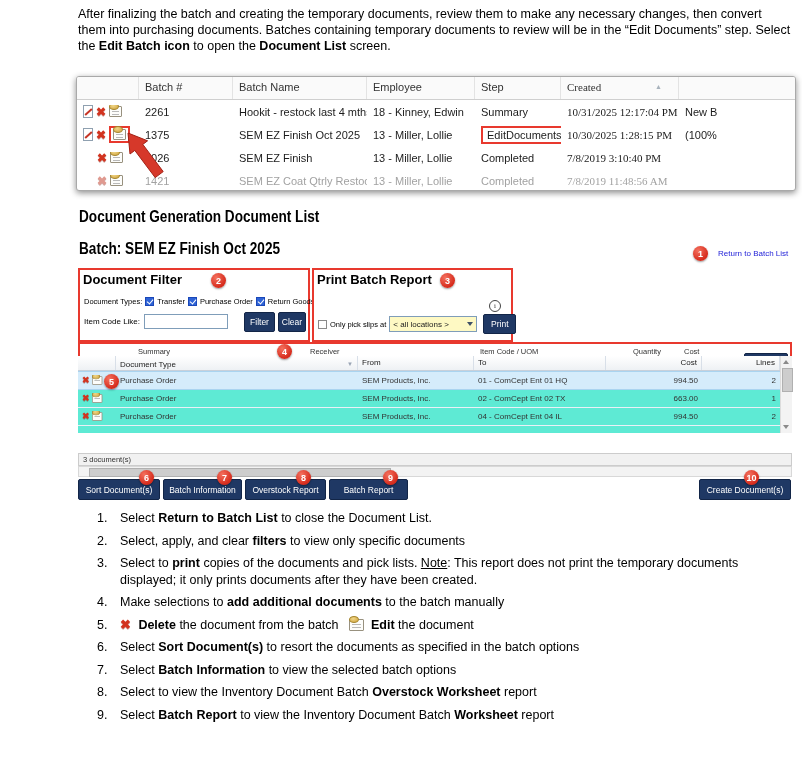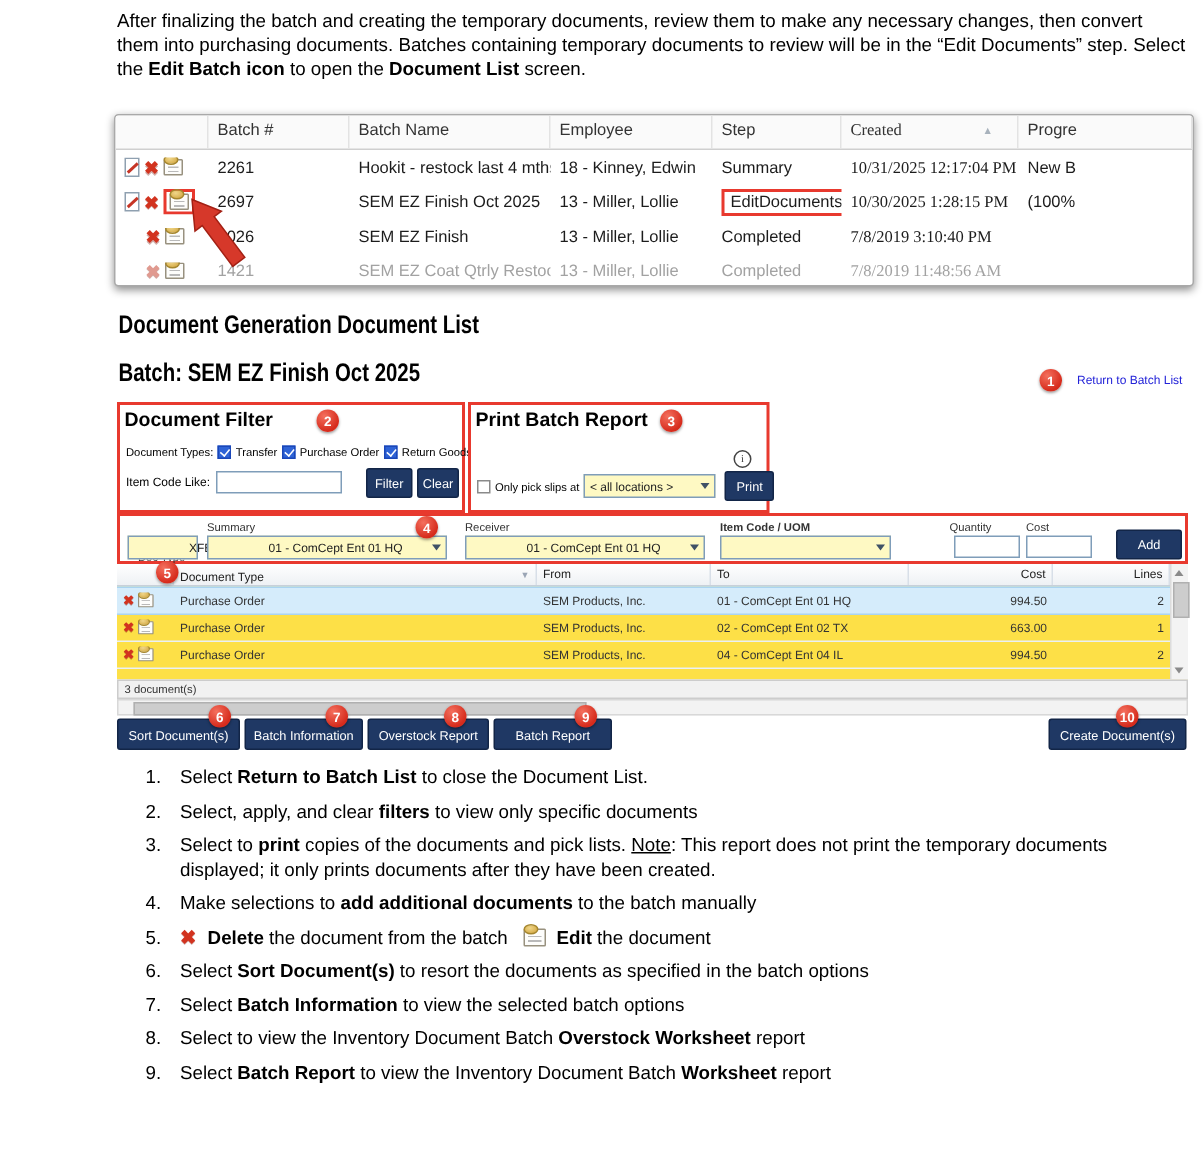--- a/index.html
+++ b/index.html
@@ -81,31 +81,31 @@
   #clear-btn{position:absolute;left:198px;top:42px;width:28px;height:20px;}
 
   #info-icon{position:absolute;right:10px;top:30px;width:10px;height:10px;border:1px solid #444;border-radius:50%;
              font-size:7px;line-height:10px;text-align:center;color:#333;font-family:"Liberation Serif",serif;}
   #print-row{position:absolute;left:4px;top:44px;display:flex;align-items:center;gap:3px;font-size:7.5px;white-space:nowrap;}
   #loc-select{width:88px;}
   #print-btn{width:33px;height:20px;margin-left:3px;}
 
   .flabel{position:absolute;top:3px;font-size:7.5px;color:#333;white-space:nowrap;}
   .fctrl{position:absolute;top:13px;padding-left:40px;}
-  #l-doctype{left:12px;margin-top:20px;}#l-sender{left:58px;}#l-recv{left:230px;}#l-item{left:400px;font-weight:bold;}#l-qty{left:553px;}#l-cost{left:604px;}
+  #l-doctype{left:12px;margin-top:20px;}#l-sender{left:58px;}#l-recv{left:230px;}#l-item{left:400px;}#l-qty{left:553px;}#l-cost{left:604px;}
   #s-xfer{left:5px;width:47px;}
   #s-sender{left:58px;width:160px;}
   #s-recv{left:230px;width:160px;}
   #s-item{left:400px;width:114px;}
   #i-qty{left:556px;width:40px;}
   #i-cost{left:604px;width:40px;}
   #add-btn{position:absolute;left:664px;top:9px;width:44px;height:20px;}
 
   
-  #grid{position:absolute;left:78px;top:376px;width:714px;height:77px;background:#fde047;}
+  #grid{position:absolute;left:78px;top:356px;width:714px;height:77px;background:#5eead4;}
   #grid-inner{position:absolute;left:0;top:0;right:12px;bottom:0;overflow:hidden;}
   .g-header{display:flex;height:14px;background:linear-gradient(#ffffff,#eef1f4);
             border-bottom:1px solid #c8d0da;font-size:8px;color:#222;}
   .g-header>div{border-right:1px solid #d8dfe8;box-sizing:border-box;padding:2px 4px 0 4px;white-space:nowrap;overflow:hidden;}
   .g-row{display:flex;height:17px;align-items:center;font-size:8px;color:#333;border-bottom:1px solid #eaf0f6;}
   .g-row>div{padding:0 4px;box-sizing:border-box;white-space:nowrap;overflow:hidden;}
   .g-row.hl{background:#d5ecfb;border-top:1px solid #aad4f0;border-bottom:1px solid #aad4f0;}
   .c-ic{width:38px;display:flex;align-items:center;gap:2px;padding-left:4px;}
   .c-dt{width:242px;display:flex;justify-content:space-between;align-items:center;}
   .c-fr{width:116px;}.c-to{width:132px;}
@@ -161,21 +161,20 @@
   <div id="intro"><span>After finalizing the batch and creating the temporary documents, review them to make any necessary changes, then convert them into purchasing documents. Batches containing temporary documents to review will be in the “Edit Documents” step. Select the </span><span class="seg-b">Edit Batch icon</span><span> to open the </span><span class="seg-b">Document List</span><span> screen.</span></div>
 
   <div id="batch-shot">
     <div class="bt-header">
       <div class="b-ic"></div>
       <div class="b-no">Batch #</div>
       <div class="b-name">Batch Name</div>
       <div class="b-emp">Employee</div>
       <div class="b-step">Step</div>
       <div class="b-cr"><span>Created</span><span class="sort-asc">▲</span></div>
-      <div class="b-prog">Progre</div>
     </div>
     <div class="bt-row">
       <div class="b-ic">
         <span class="icon-editdoc"></span>
         <i class="icon-x">✖</i>
         <span class="icon-edit"></span>
       </div>
       <div class="b-no">2261</div>
       <div class="b-name">Hookit - restock last 4 mths sales</div>
       <div class="b-emp">18 - Kinney, Edwin</div>
@@ -184,21 +183,21 @@
       <div class="b-prog">New B</div>
     </div>
     <div class="bt-row">
       <div class="b-ic">
         <span class="icon-editdoc"></span>
         <i class="icon-x">✖</i>
         <span class="redbox-icon">
             <span class="icon-edit"></span>
           </span>
       </div>
-      <div class="b-no">2697</div>
+      <div class="b-no">1375</div>
       <div class="b-name">SEM EZ Finish Oct 2025</div>
       <div class="b-emp">13 - Miller, Lollie</div>
       <div class="b-step"><span class="redbox-inline">EditDocuments</span></div>
       <div class="b-cr">10/30/2025 1:28:15 PM</div>
       <div class="b-prog">(100%</div>
     </div>
     <div class="bt-row">
       <div class="b-ic" style="padding-left:20px;">
         <i class="icon-x">✖</i>
         <span class="icon-edit"></span>

